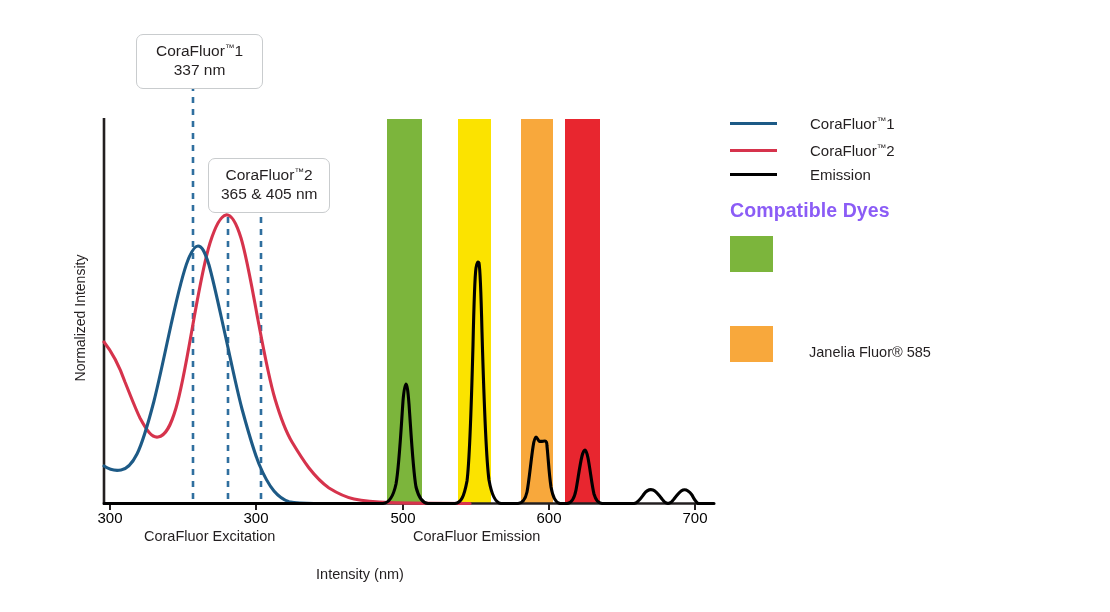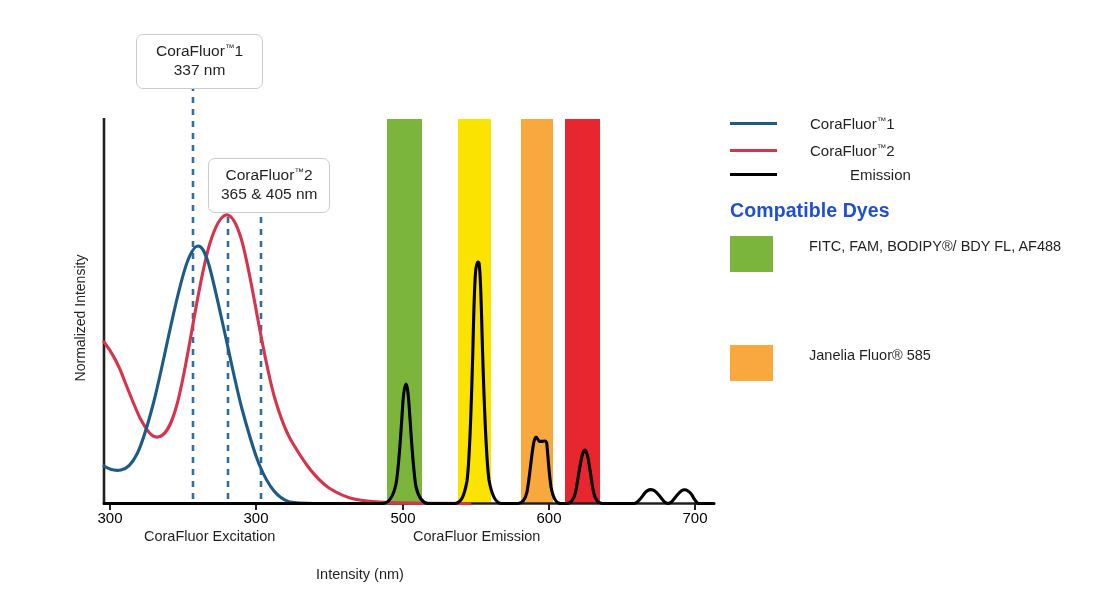--- a/index.html
+++ b/index.html
@@ -115,28 +115,28 @@
     margin-left: 3px;
   }
   .series-label {
     margin-left: 33px;
     font-size: 15px;
     color: #231f20;
     white-space: nowrap;
   }
   #series-row-0 { top: 113px; }
   #series-row-1 { top: 140px; }
-  #series-row-2 { top: 164px; gap: 40px; }
+  #series-row-2 { top: 164px; }
 
   #dyes-title {
     position: absolute;
     left: 3px;
     top: 199px;
     font-size: 19.5px;
-    color: #1d4ed8;
+    color: #8b5cf6;
     font-weight: 600;
     letter-spacing: 0.1px;
   }
   .dye-row {
     position: absolute;
     left: 0;
     display: flex;
     align-items: flex-start;
   }
   .dye-swatch {
@@ -148,21 +148,21 @@
   .dye-label {
     margin-left: 36px;
     font-size: 14.5px;
     line-height: 1.32;
     color: #231f20;
     white-space: nowrap;
     padding-top: 1px;
   }
   #dye-row-0 { top: 236px; }
   #dye-row-1 { top: 287px; }
-  #dye-row-2 { top: 345px; }
+  #dye-row-2 { top: 326px; align-items: flex-end; }
   #dye-row-3 { top: 396px; }
 </style>
 </head>
 <body>
 
 <div id="root">
 
   <div id="chart-panel">
 
     <svg id="plot-svg" width="720" height="612" viewBox="0 0 720 612">
@@ -306,21 +306,20 @@
 
     <div class="series-row" id="series-row-2">
       <span class="series-swatch" style="background:#000000;"></span>
       <span class="series-label">Emission</span>
     </div>
 
     <div id="dyes-title">Compatible Dyes</div>
 
     <div class="dye-row" id="dye-row-0">
       <span class="dye-swatch" style="background:#7cb53c;"></span>
-      <span class="dye-label"><span>FITC, FAM, BODIPY®/ BDY FL, AF488</span></span>
     </div>
 
 
     <div class="dye-row" id="dye-row-2">
       <span class="dye-swatch" style="background:#f8a83c;"></span>
       <span class="dye-label">Janelia Fluor® 585</span>
     </div>
 
   </div>
 </div>

